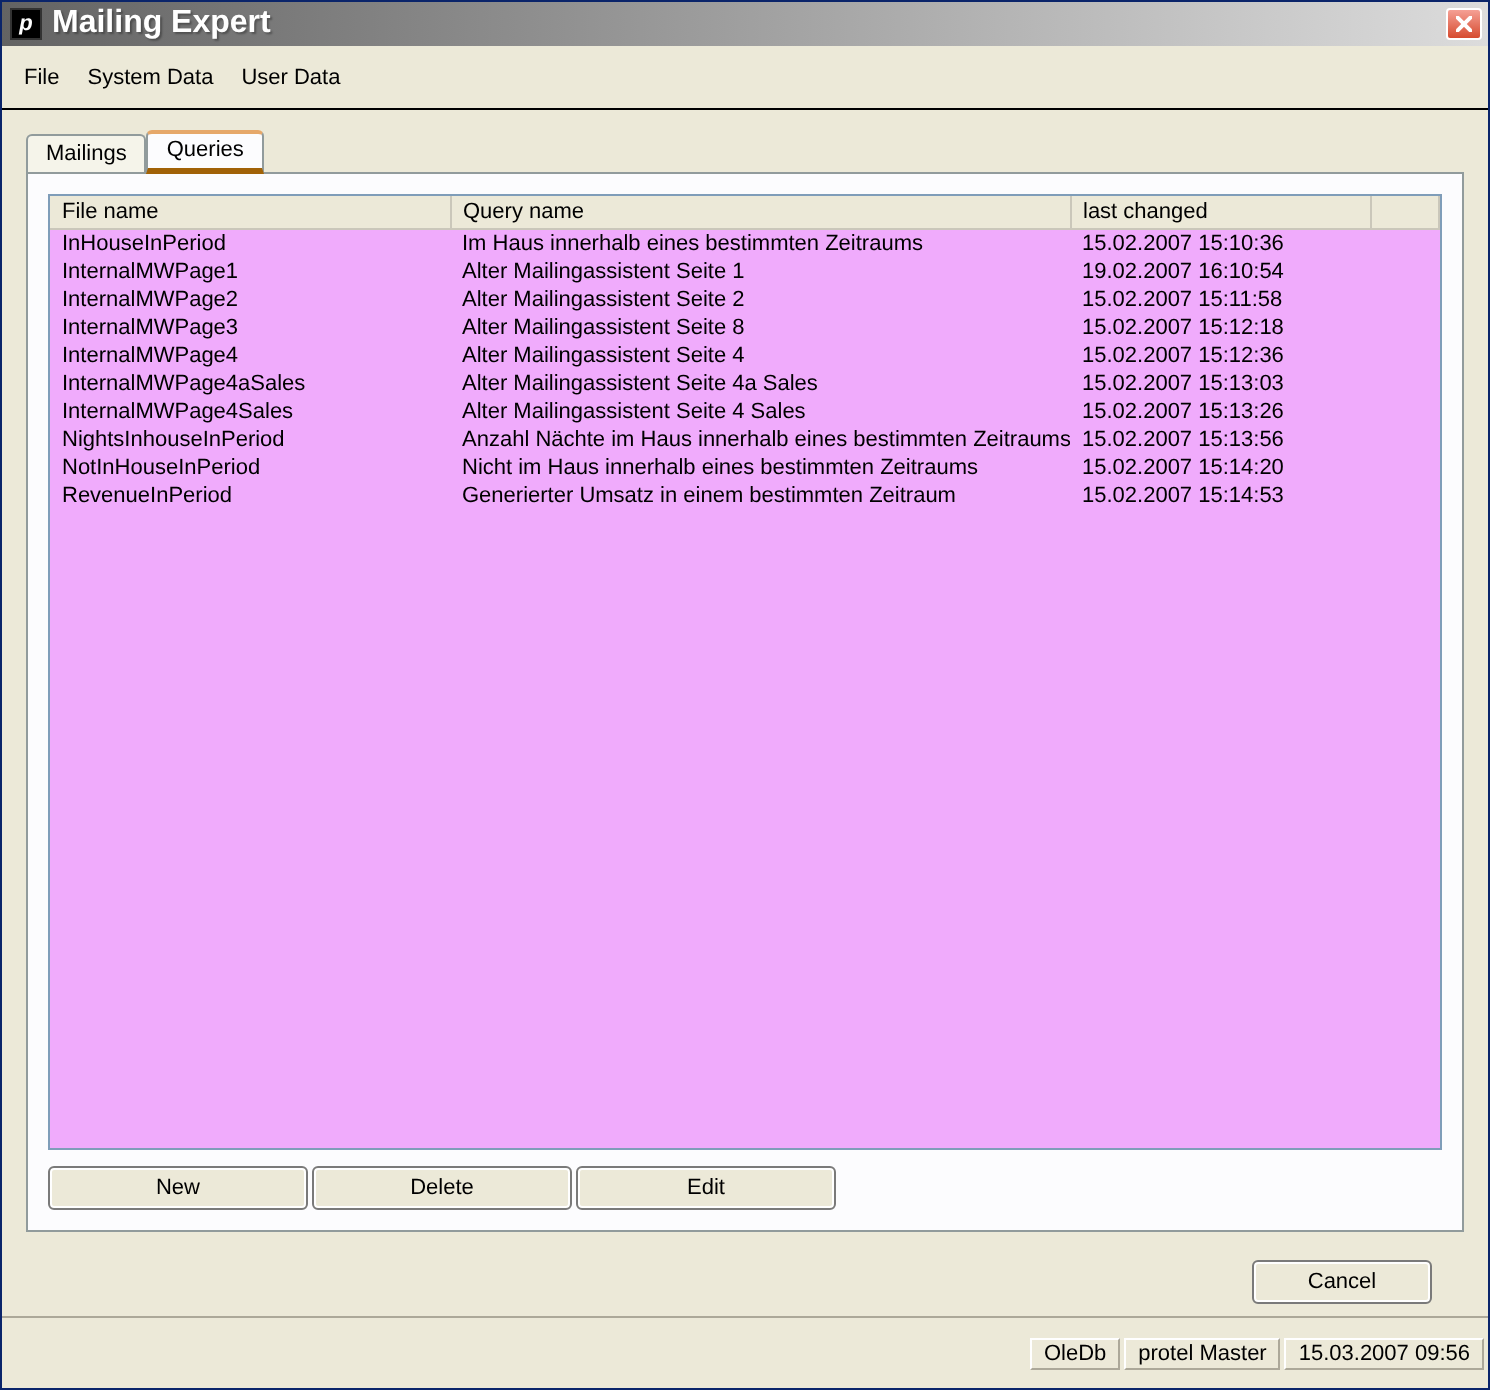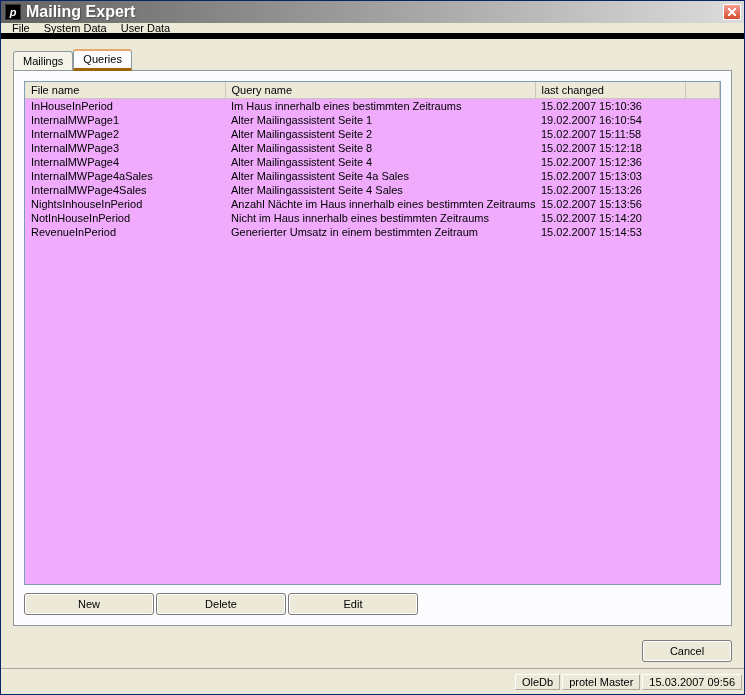--- a/index.html
+++ b/index.html
@@ -47,26 +47,26 @@
   .titlebar .close-btn {
     width: 18px; height: 16px;
     background: linear-gradient(to bottom, #f5a095, #d64b2f);
     border: 1px solid #fff;
     border-radius: 2px;
     display: flex; align-items: center; justify-content: center;
     cursor: pointer;
   }
   .titlebar .close-btn svg { width: 8px; height: 8px; }
   .menubar {
-    height: 16px;
+    height: 32px;
     background: #ece9d8;
     display: flex;
     align-items: center;
     padding: 0 4px;
-    border-bottom: 6px solid #000000;
+    border-bottom: 1px solid #000000;
   }
   .menubar .menu-item {
     padding: 2px 7px;
     cursor: pointer;
   }
   .content {
     flex: 1;
     padding: 10px 12px 4px 12px;
     display: flex;
     flex-direction: column;
@@ -154,24 +154,24 @@
     border-radius: 3px;
     display: flex;
     align-items: center;
     justify-content: center;
     cursor: pointer;
     box-shadow: inset 0 0 0 1px #fff;
   }
   .bottom-row {
     display: flex;
     justify-content: flex-end;
-    padding: 10px 12px 6px 12px;
+    padding: 10px 28px 6px 12px;
   }
   .statusbar {
-    height: 26px;
+    height: 36px;
     border-top: 1px solid #aca899;
     display: flex;
     justify-content: flex-end;
     align-items: center;
     padding: 0 2px;
     background: #ece9d8;
   }
   .statusbar .panel {
     border: 1px solid #aca899;
     border-top: 1px solid #fff;

